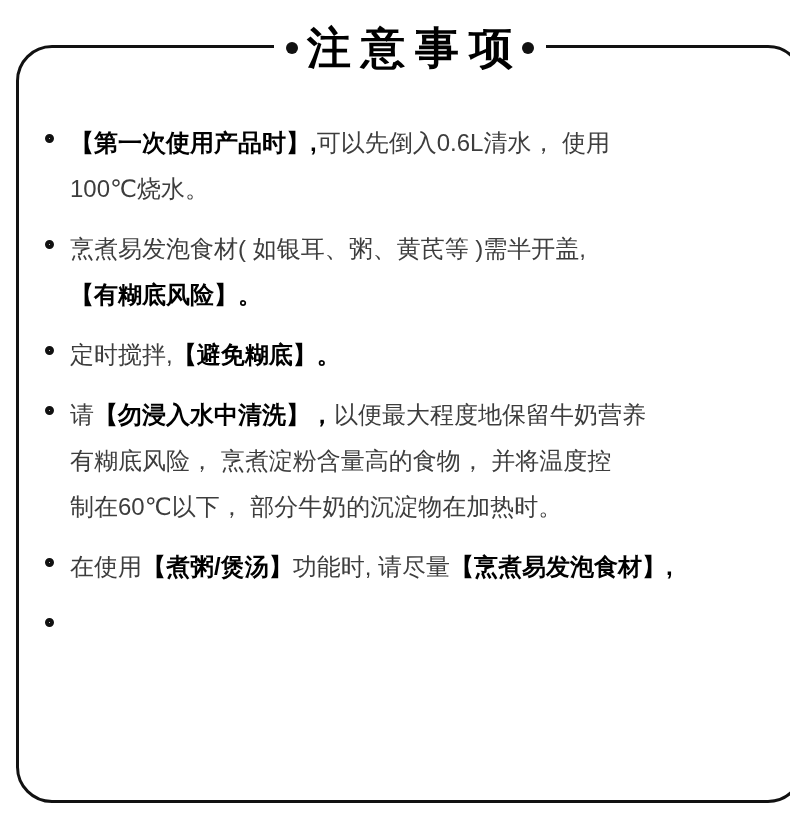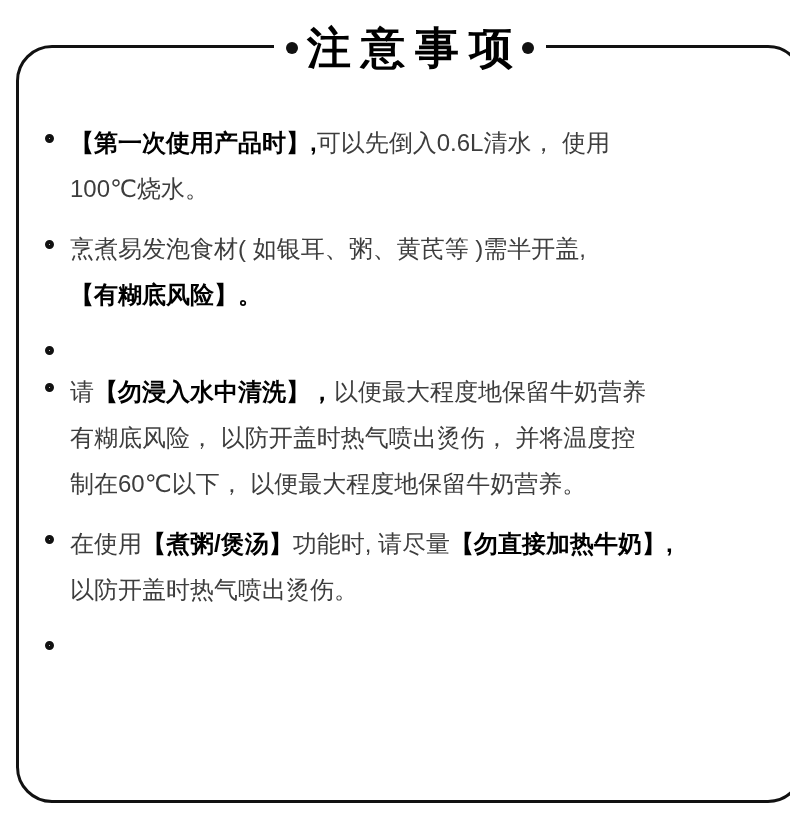--- a/index.html
+++ b/index.html
@@ -71,34 +71,34 @@
       <li class="item">
         <span class="marker"></span>
         <div class="text">
           <div class="line"><span class="seg">烹煮易发泡食材( 如银耳、粥、黄芪等 )需半开盖,</span></div>
           <div class="line"><span class="seg bold">【有糊底风险】。</span></div>
         </div>
       </li>
       <li class="item">
         <span class="marker"></span>
         <div class="text">
+          <div class="line"><span class="seg">定时搅拌,</span><span class="seg bold">【避免糊底】。</span></div>
         </div>
       </li>
       <li class="item">
         <span class="marker"></span>
         <div class="text">
           <div class="line"><span class="seg">请</span><span class="seg bold">【勿浸入水中清洗】，</span><span class="seg">以便最大程度地保留牛奶营养</span></div>
-          <div class="line"><span class="seg">有糊底风险， 以防开盖时热气喷出烫伤， 并将温度控</span></div>
-          <div class="line"><span class="seg">制在60℃以下， 以便最大程度地保留牛奶营养。</span></div>
+          <div class="line"><span class="seg">有糊底风险， 烹煮淀粉含量高的食物， 并将温度控</span></div>
+          <div class="line"><span class="seg">制在60℃以下， 部分牛奶的沉淀物在加热时。</span></div>
         </div>
       </li>
       <li class="item">
         <span class="marker"></span>
         <div class="text">
-          <div class="line"><span class="seg">在使用</span><span class="seg bold">【煮粥/煲汤】</span><span class="seg">功能时, 请尽量</span><span class="seg bold">【勿直接加热牛奶】,</span></div>
-          <div class="line"><span class="seg">以防开盖时热气喷出烫伤。</span></div>
+          <div class="line"><span class="seg">在使用</span><span class="seg bold">【煮粥/煲汤】</span><span class="seg">功能时, 请尽量</span><span class="seg bold">【烹煮易发泡食材】,</span></div>
         </div>
       </li>
       <li class="item">
         <span class="marker"></span>
       </li>
     </ul>
 </div>
 
 </body></html>

